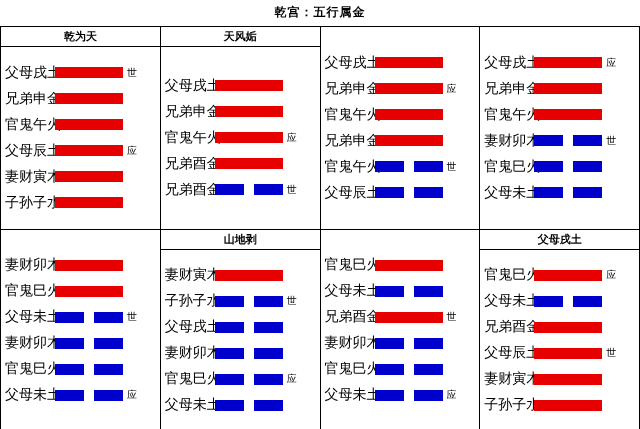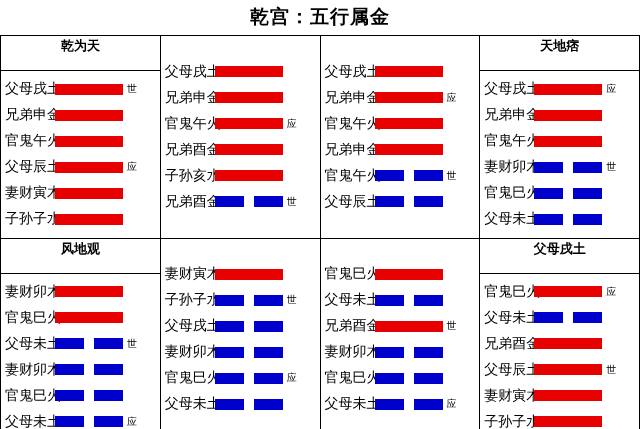--- a/index.html
+++ b/index.html
@@ -15,21 +15,21 @@
     overflow: hidden;
   }
   #page {
     position: relative;
     width: 640px;
     height: 429px;
     box-sizing: border-box;
   }
   .title {
     text-align: center;
-    font-size: 19px;
+    font-size: 12px;
     font-weight: bold;
     letter-spacing: 1px;
     padding: 4px 0 5px 0;
     color: #000;
   }
   .grid {
     display: grid;
     grid-template-columns: 1fr 1fr 1fr 1fr;
     grid-template-rows: 1fr 1fr;
     border-top: 1px solid #000;
@@ -41,23 +41,23 @@
   .hex-cell {
     border-right: 1px solid #000;
     border-bottom: 1px solid #000;
     box-sizing: border-box;
     display: flex;
     flex-direction: column;
     padding: 0;
   }
   .hex-name {
     text-align: center;
-    font-size: 13px;
+    font-size: 11px;
     font-weight: bold;
-    padding: 3px 0 17px 0;
+    padding: 3px 0 4px 0;
     border-bottom: 1px solid #000;
     line-height: 1.1;
   }
   .lines {
     flex: 1;
     display: flex;
     flex-direction: column;
     justify-content: center;
     padding: 2px 0 2px 0;
   }
@@ -163,20 +163,21 @@
           <span class="liu-qin">子孙子水</span>
           <span class="yao yang">
               <span class="seg"></span>
             </span>
           <span class="mark"></span>
         </div>
       </div>
     </div>
 
     <div class="hex-cell">
+      <div class="hex-name">天风姤</div>
       <div class="lines">
         <div class="line-row">
           <span class="liu-qin">父母戌土</span>
           <span class="yao yang">
               <span class="seg"></span>
             </span>
           <span class="mark"></span>
         </div>
         <div class="line-row">
           <span class="liu-qin">兄弟申金</span>
@@ -193,27 +194,20 @@
           <span class="mark">应</span>
         </div>
         <div class="line-row">
           <span class="liu-qin">兄弟酉金</span>
           <span class="yao yang">
               <span class="seg"></span>
             </span>
           <span class="mark"></span>
         </div>
         <div class="line-row">
-          <span class="liu-qin">子孙亥水</span>
-          <span class="yao yang">
-              <span class="seg"></span>
-            </span>
-          <span class="mark"></span>
-        </div>
-        <div class="line-row">
           <span class="liu-qin">兄弟酉金</span>
           <span class="yao yin">
               <span class="seg a"></span>
               <span class="seg b"></span>
             </span>
           <span class="mark">世</span>
         </div>
       </div>
     </div>
 
@@ -260,21 +254,20 @@
           <span class="yao yin">
               <span class="seg a"></span>
               <span class="seg b"></span>
             </span>
           <span class="mark"></span>
         </div>
       </div>
     </div>
 
     <div class="hex-cell">
-      <div class="hex-name">天地痞</div>
       <div class="lines">
         <div class="line-row">
           <span class="liu-qin">父母戌土</span>
           <span class="yao yang">
               <span class="seg"></span>
             </span>
           <span class="mark">应</span>
         </div>
         <div class="line-row">
           <span class="liu-qin">兄弟申金</span>
@@ -311,21 +304,20 @@
           <span class="yao yin">
               <span class="seg a"></span>
               <span class="seg b"></span>
             </span>
           <span class="mark"></span>
         </div>
       </div>
     </div>
 
     <div class="hex-cell">
-      <div class="hex-name">风地观</div>
       <div class="lines">
         <div class="line-row">
           <span class="liu-qin">妻财卯木</span>
           <span class="yao yang">
               <span class="seg"></span>
             </span>
           <span class="mark"></span>
         </div>
         <div class="line-row">
           <span class="liu-qin">官鬼巳火</span>
@@ -363,20 +355,21 @@
           <span class="yao yin">
               <span class="seg a"></span>
               <span class="seg b"></span>
             </span>
           <span class="mark">应</span>
         </div>
       </div>
     </div>
 
     <div class="hex-cell">
+      <div class="hex-name">山地剥</div>
       <div class="lines">
         <div class="line-row">
           <span class="liu-qin">妻财寅木</span>
           <span class="yao yang">
               <span class="seg"></span>
             </span>
           <span class="mark"></span>
         </div>
         <div class="line-row">
           <span class="liu-qin">子孙子水</span>

